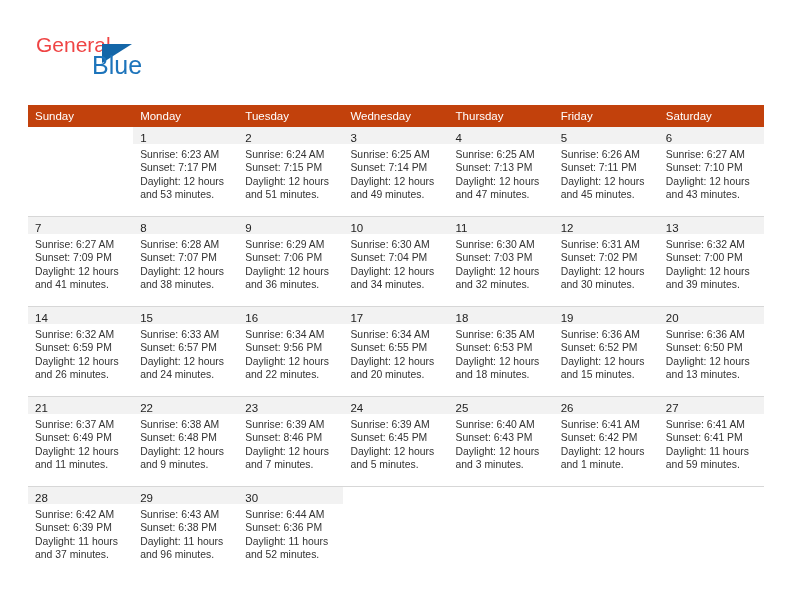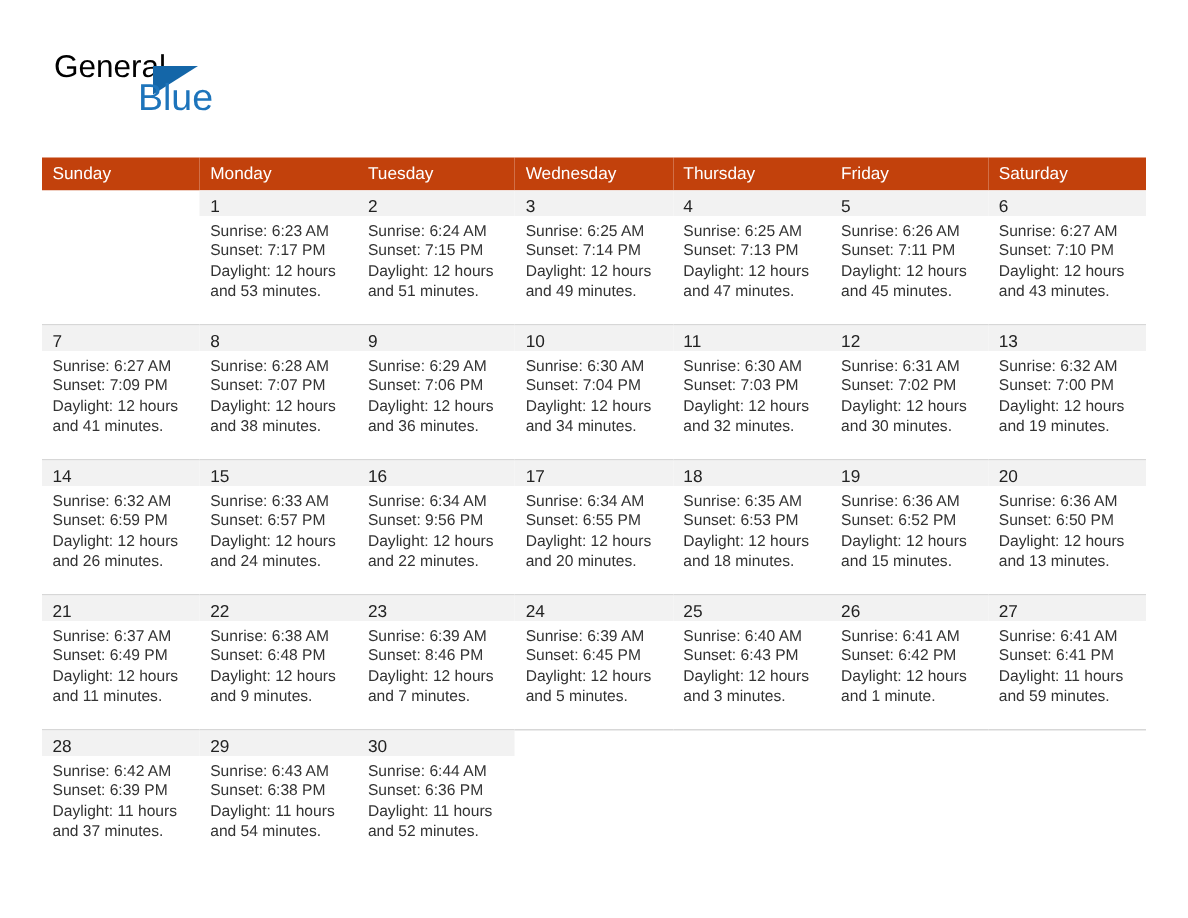--- a/index.html
+++ b/index.html
@@ -35,21 +35,21 @@
     left: 36px;
     top: 34px;
     width: 180px;
     height: 54px;
   }
   .brand-general {
     position: absolute;
     left: 0;
     top: 0;
     font-size: 21px;
-    color: #000000;
+    color: #ef4444;
     letter-spacing: 0px;
     line-height: 22px;
     font-family: "Liberation Sans", sans-serif;
   }
   .brand-blue {
     position: absolute;
     left: 56px;
     top: 20px;
     font-size: 25px;
     color: #1d74bb;
@@ -324,21 +324,21 @@
               </div>
             </div>
           </td>
           <td>
             <div class="daycell">
               <div class="daynum-band"><span class="daynum">13</span></div>
               <div class="details">
                 <div>Sunrise: 6:32 AM</div>
                 <div>Sunset: 7:00 PM</div>
                 <div>Daylight: 12 hours</div>
-                <div>and 19 minutes.</div>
+                <div>and 39 minutes.</div>
               </div>
             </div>
           </td>
         </tr>
         <tr class="week-row">
           <td>
             <div class="daycell">
               <div class="daynum-band"><span class="daynum">14</span></div>
               <div class="details">
                 <div>Sunrise: 6:32 AM</div>
@@ -506,21 +506,21 @@
               </div>
             </div>
           </td>
           <td>
             <div class="daycell">
               <div class="daynum-band"><span class="daynum">29</span></div>
               <div class="details">
                 <div>Sunrise: 6:43 AM</div>
                 <div>Sunset: 6:38 PM</div>
                 <div>Daylight: 11 hours</div>
-                <div>and 54 minutes.</div>
+                <div>and 96 minutes.</div>
               </div>
             </div>
           </td>
           <td>
             <div class="daycell">
               <div class="daynum-band"><span class="daynum">30</span></div>
               <div class="details">
                 <div>Sunrise: 6:44 AM</div>
                 <div>Sunset: 6:36 PM</div>
                 <div>Daylight: 11 hours</div>

